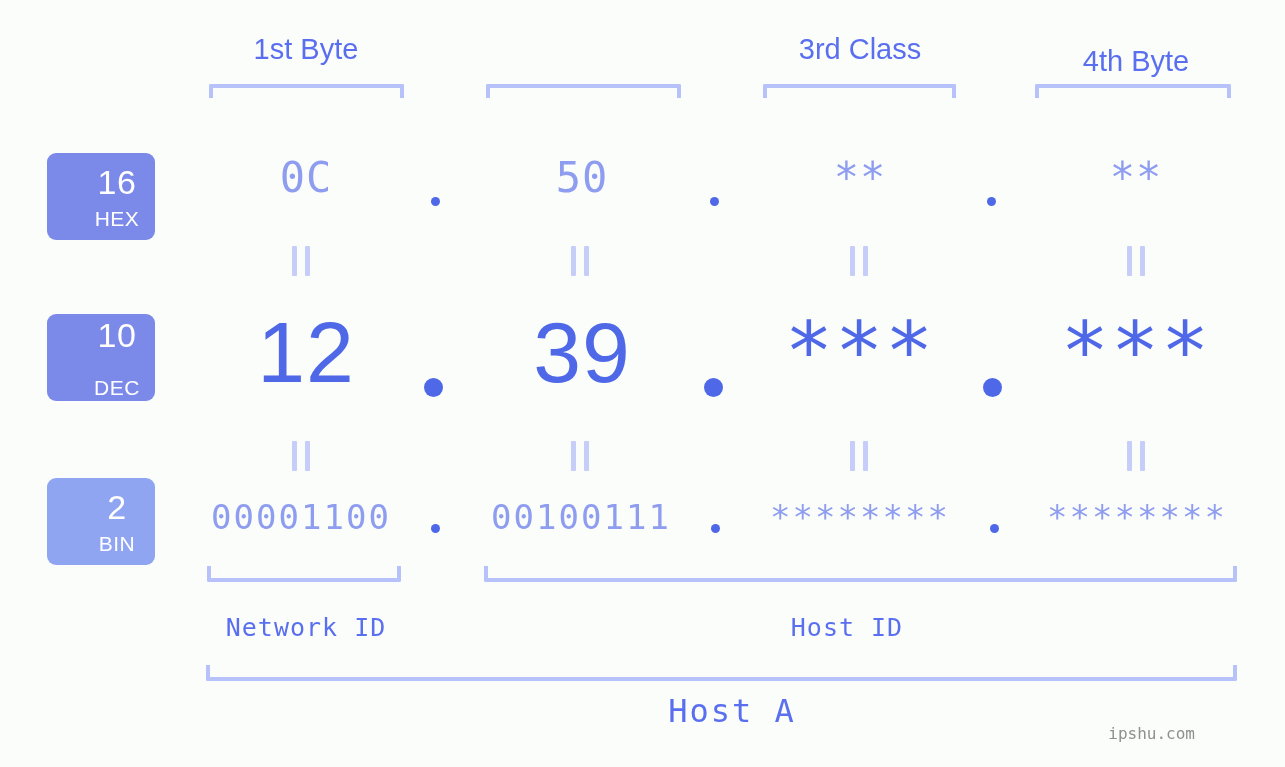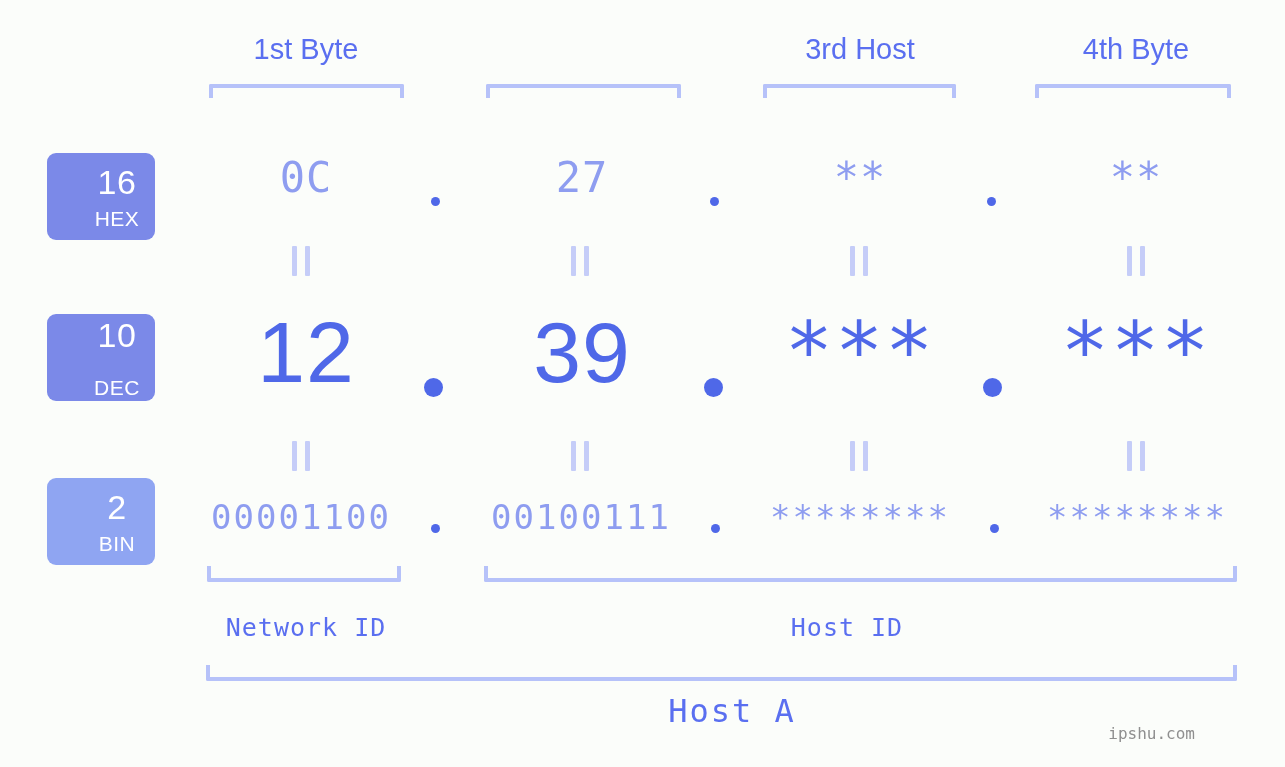--- a/index.html
+++ b/index.html
@@ -188,22 +188,22 @@
     white-space: nowrap;
     margin-left: 36px;
   }
 </style>
 </head>
 <body>
 
 <div id="stage">
 
   <div class="byte-header" style="left:186px;">1st Byte</div>
-  <div class="byte-header" style="left:740px;">3rd Host</div>
-  <div class="byte-header" style="left:1016px;">4th Byte</div>
+  <div class="byte-header" style="left:740px;">3rd Class</div>
+  <div class="byte-header" style="left:1016px;margin-top:12px;">4th Byte</div>
 
   <div class="bracket-top" style="left:209px;  width:195px;"></div>
   <div class="bracket-top" style="left:486px;  width:195px;"></div>
   <div class="bracket-top" style="left:763px;  width:193px;"></div>
   <div class="bracket-top" style="left:1035px; width:196px;"></div>
 
   <div class="badge" id="badge-hex">
     <span class="num">16</span>
     <span class="abbr">HEX</span>
   </div>
@@ -211,21 +211,21 @@
     <span class="num">10</span>
     <span class="abbr">DEC</span>
   </div>
   <div class="badge" id="badge-bin">
     <span class="num">2</span>
     <span class="abbr">BIN</span>
   </div>
 
   <div class="hex-row">
     <div class="cell" style="left:186px; width:240px;">0C</div>
-    <div class="cell" style="left:462px; width:240px;">27</div>
+    <div class="cell" style="left:462px; width:240px;">50</div>
     <div class="cell" style="left:740px; width:240px;">**</div>
     <div class="cell" style="left:1016px; width:240px;">**</div>
     <span class="dot dot-hex" style="left:431px;"></span>
     <span class="dot dot-hex" style="left:710px;"></span>
     <span class="dot dot-hex" style="left:987px;"></span>
   </div>
 
   <div class="eq eq-1" style="left:292px;">
       <i></i>
       <i></i>

